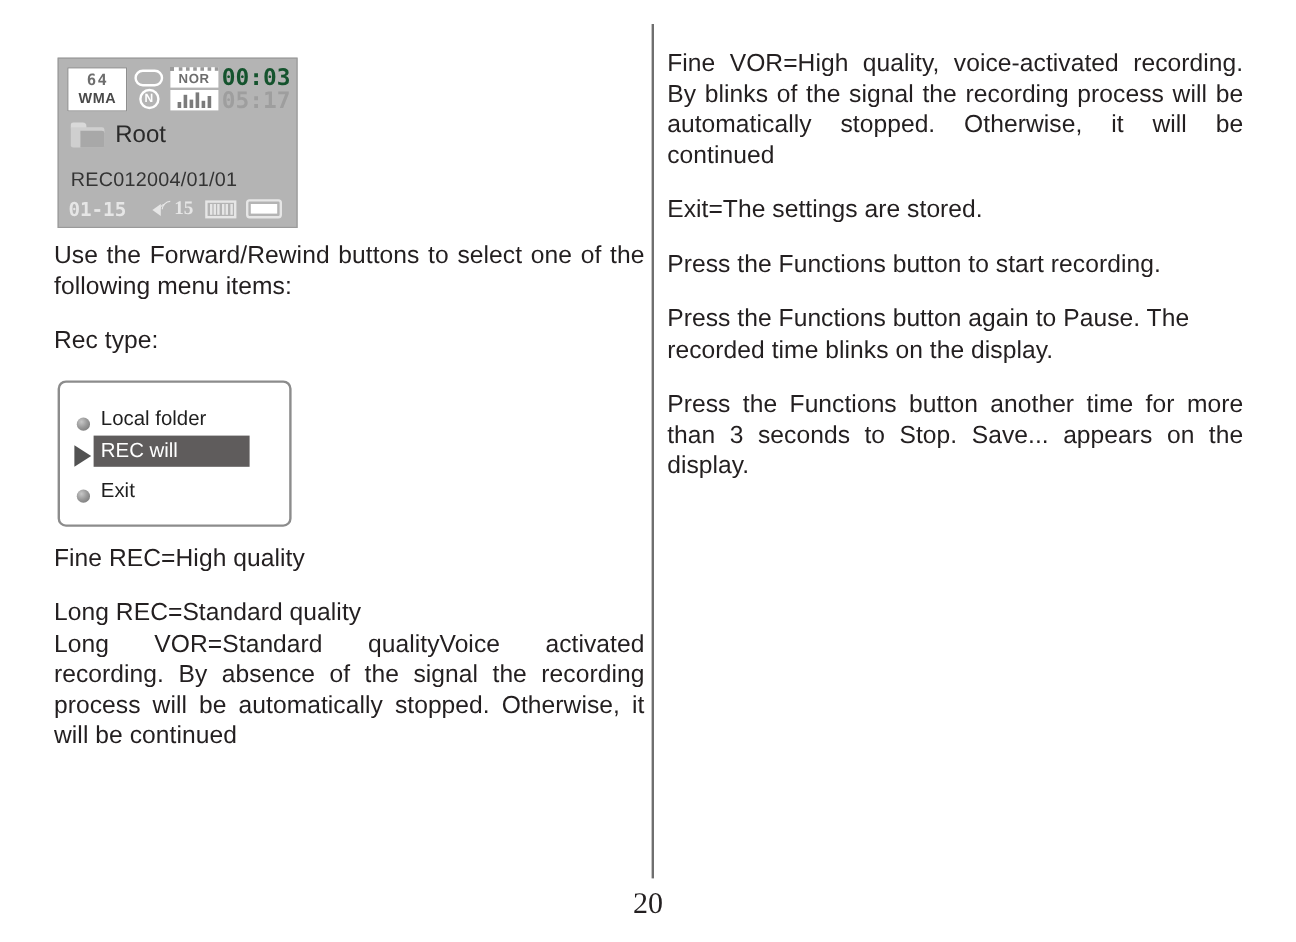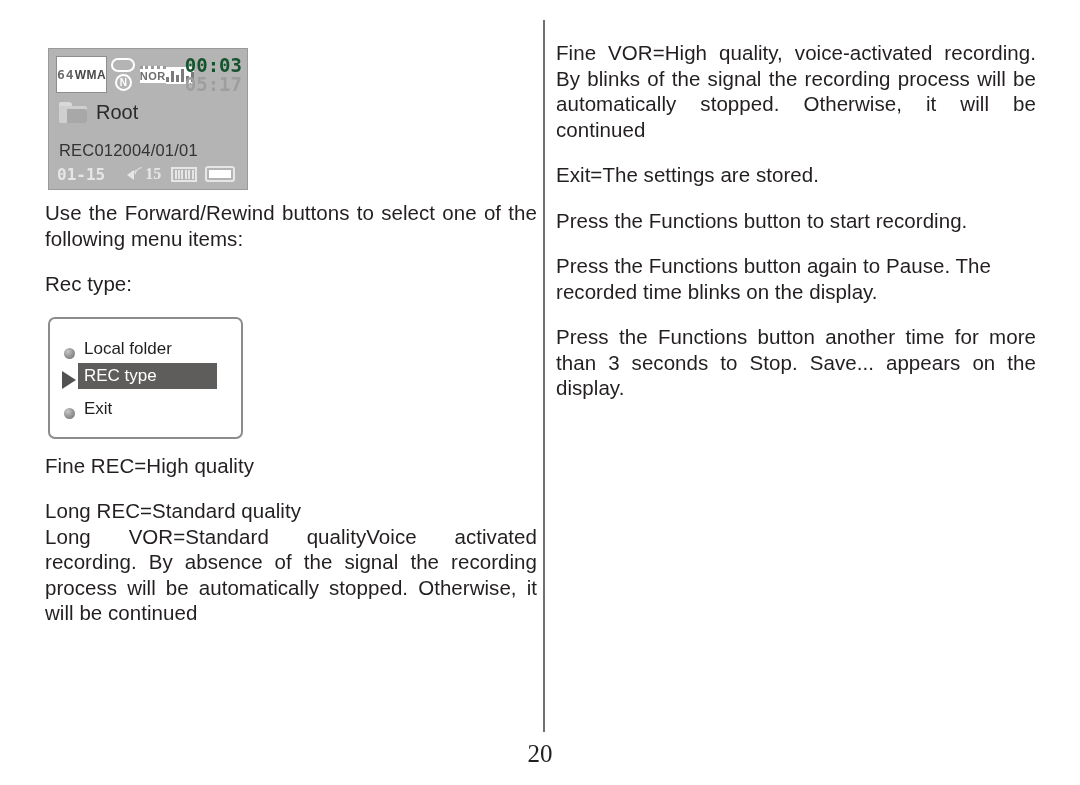--- a/index.html
+++ b/index.html
@@ -85,20 +85,21 @@
     align-items: flex-start;
   }
   
   .badge-format {
     width: 55px;
     height: 37px;
     background: #ffffff;
     border: 1px solid #8e8e8e;
     box-sizing: border-box;
     display: flex;
+    flex-direction: column;
     align-items: center;
     justify-content: center;
     margin-right: 4px;
   }
   .badge-format .b64 {
     font-family: "DejaVu Sans Mono", monospace;
     font-size: 13px;
     font-weight: bold;
     letter-spacing: 1px;
     color: #6d6d6d;
@@ -140,22 +141,22 @@
     font-weight: bold;
     line-height: 13px;
     text-align: center;
     margin-top: 2px;
   }
   
   .badge-eq {
     width: 42px;
     height: 37px;
     display: flex;
-    flex-direction: row;
-    align-items: center;
+    flex-direction: column;
+    align-items: flex-start;
     margin-right: 3px;
   }
   .nor-ic {
     width: 40px;
     height: 17px;
     background: #ffffff;
     border-top: 3px dotted #9a9a9a;
     box-sizing: border-box;
     font-size: 11px;
     font-weight: bold;
@@ -453,21 +454,21 @@
       <div class="menu-item">
         <span class="menu-marker">
             <span class="bullet"></span>
           </span>
         <span class="menu-label">Local folder</span>
       </div>
       <div class="menu-item selected">
         <span class="menu-marker">
             <span class="tri"></span>
           </span>
-        <span class="menu-hl">REC type</span>
+        <span class="menu-hl">REC will</span>
       </div>
       <div class="menu-item">
         <span class="menu-marker">
             <span class="bullet"></span>
           </span>
         <span class="menu-label">Exit</span>
       </div>
     </div>
 
     <p class="para nojust">Fine REC=High quality</p>

